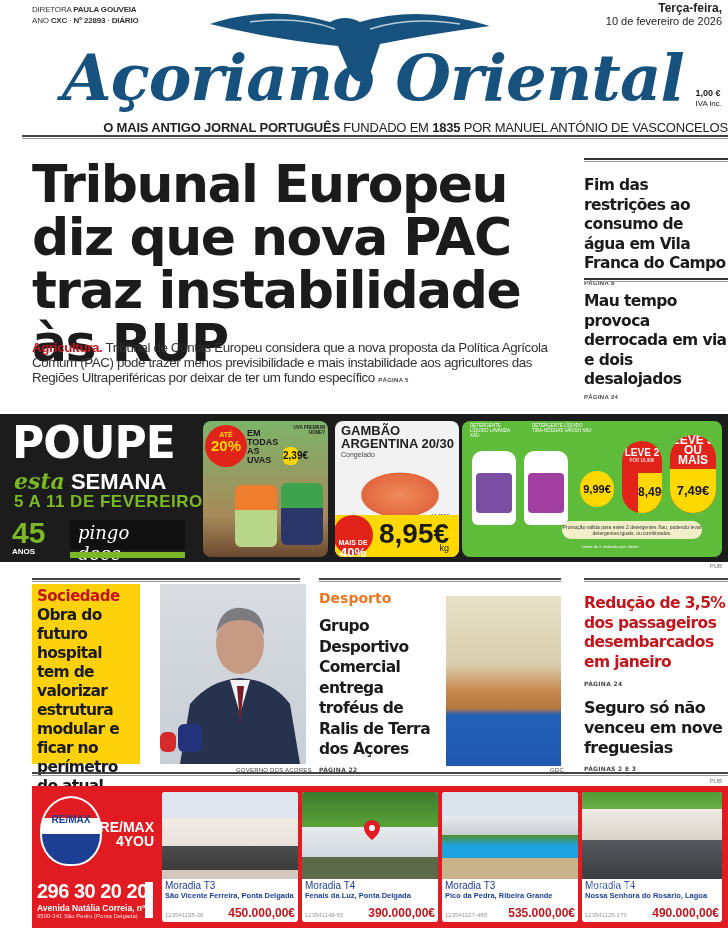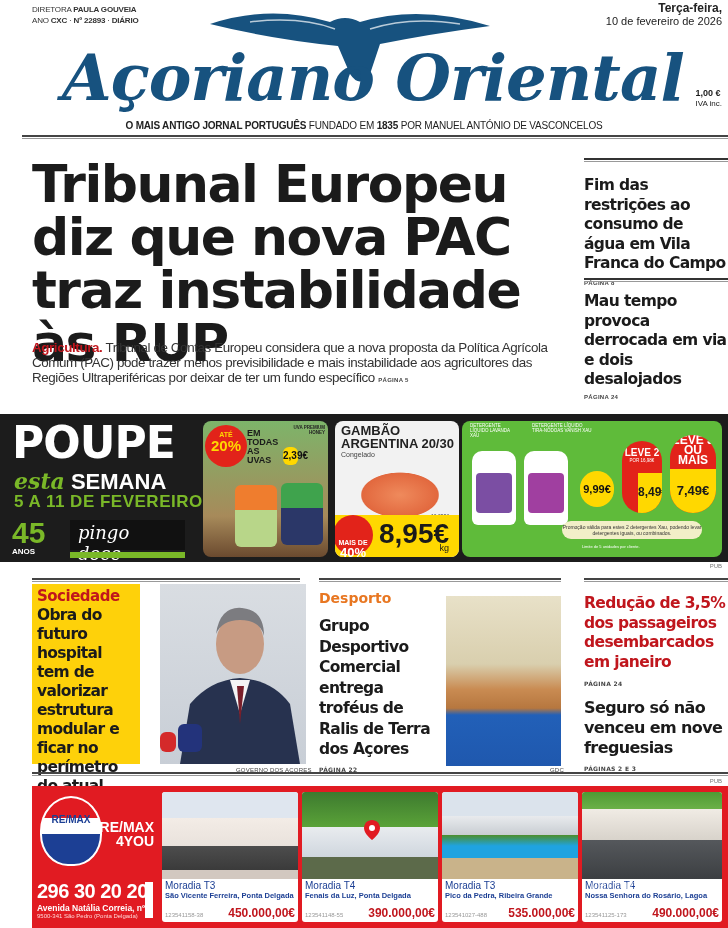--- a/index.html
+++ b/index.html
@@ -7,21 +7,21 @@
 .abs{position:absolute}
 
 .meta-left{left:32px;top:4px;font-size:8px;line-height:11px;color:#333;letter-spacing:-0.2px}
 .meta-left b{font-weight:700}
 .date{right:6px;top:2px;text-align:right;font-size:11px;line-height:13px;color:#222}
 .date .dow{font-weight:700;font-size:12px}
 .logo{left:60px;top:34px;width:640px;height:80px}
 .logo-text{font-family:"DejaVu Serif","Liberation Serif",serif;font-weight:700;font-size:64px;color:#17527f;letter-spacing:-1px;font-style:italic;position:absolute;top:6px}
 .price{right:6px;top:88px;font-size:8px;line-height:10px;text-align:left}
 .price b{font-size:9px}
-.tagline{left:0;width:728px;top:120px;text-align:center;font-size:10px;color:#222;letter-spacing:-0.2px}
+.tagline{left:0;width:728px;top:120px;text-align:right;font-size:13px;color:#222;letter-spacing:-0.2px}
 .tagline b{font-weight:700}
 .rule2{left:22px;right:0;height:4px;border-top:2px solid #444;border-bottom:1px solid #999}
 
 .headline{left:32px;top:158px;width:530px;font-size:52px;line-height:53px;font-weight:900;font-family:"DejaVu Sans",sans-serif;letter-spacing:-1.5px;color:#1b1b1b}
 .deck{left:32px;top:340px;width:520px;font-size:13.4px;line-height:15px;color:#333;letter-spacing:-0.4px}
 .deck .kicker{color:#c0161d;font-weight:700}
 .pg{font-size:6px;font-weight:700;letter-spacing:.3px;color:#444}
 .side-story{left:584px;width:144px}
 .side-title{font-family:"DejaVu Sans",sans-serif;font-weight:700;font-size:15.5px;line-height:19.5px;letter-spacing:-0.6px;color:#1b1b1b}
 .side-rule{height:4px;border-top:2px solid #333;border-bottom:1px solid #999}

